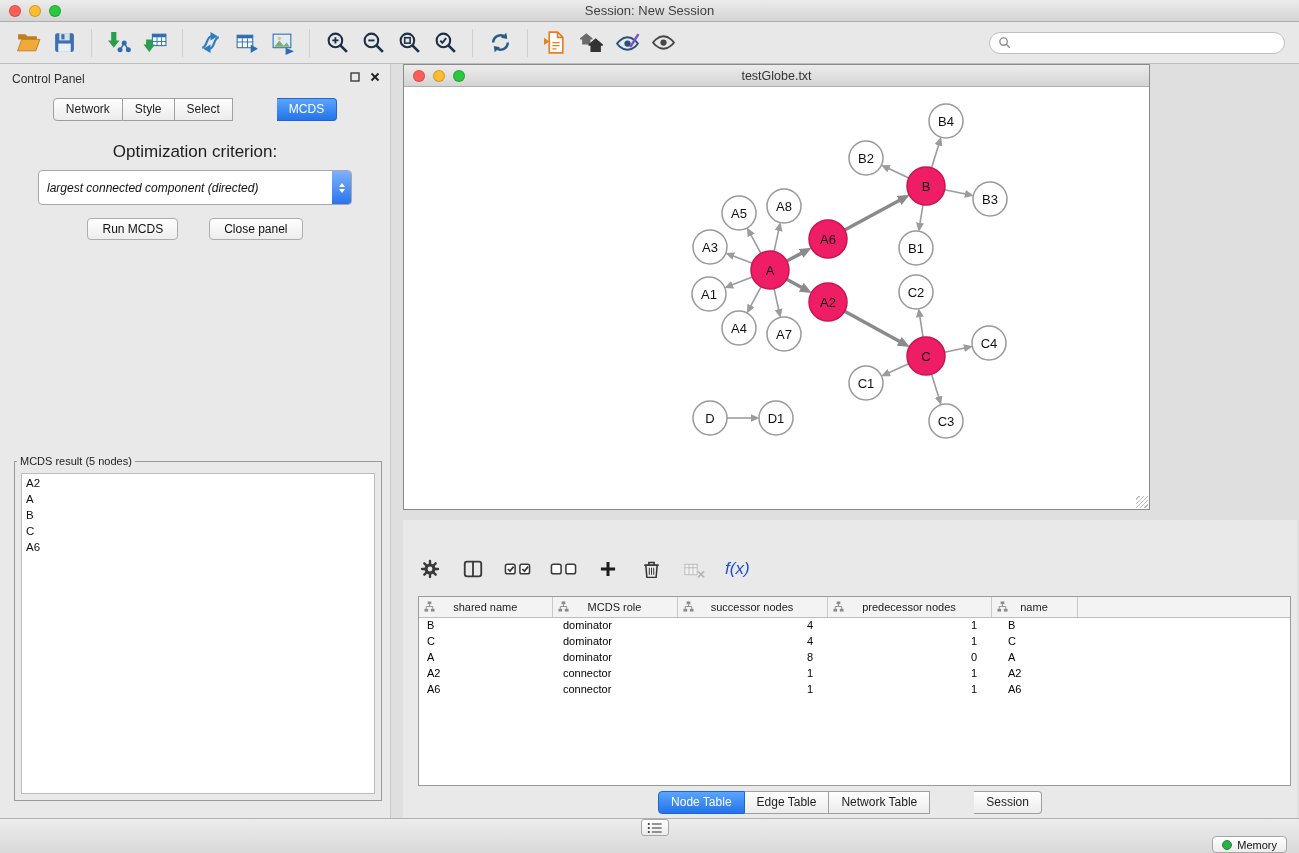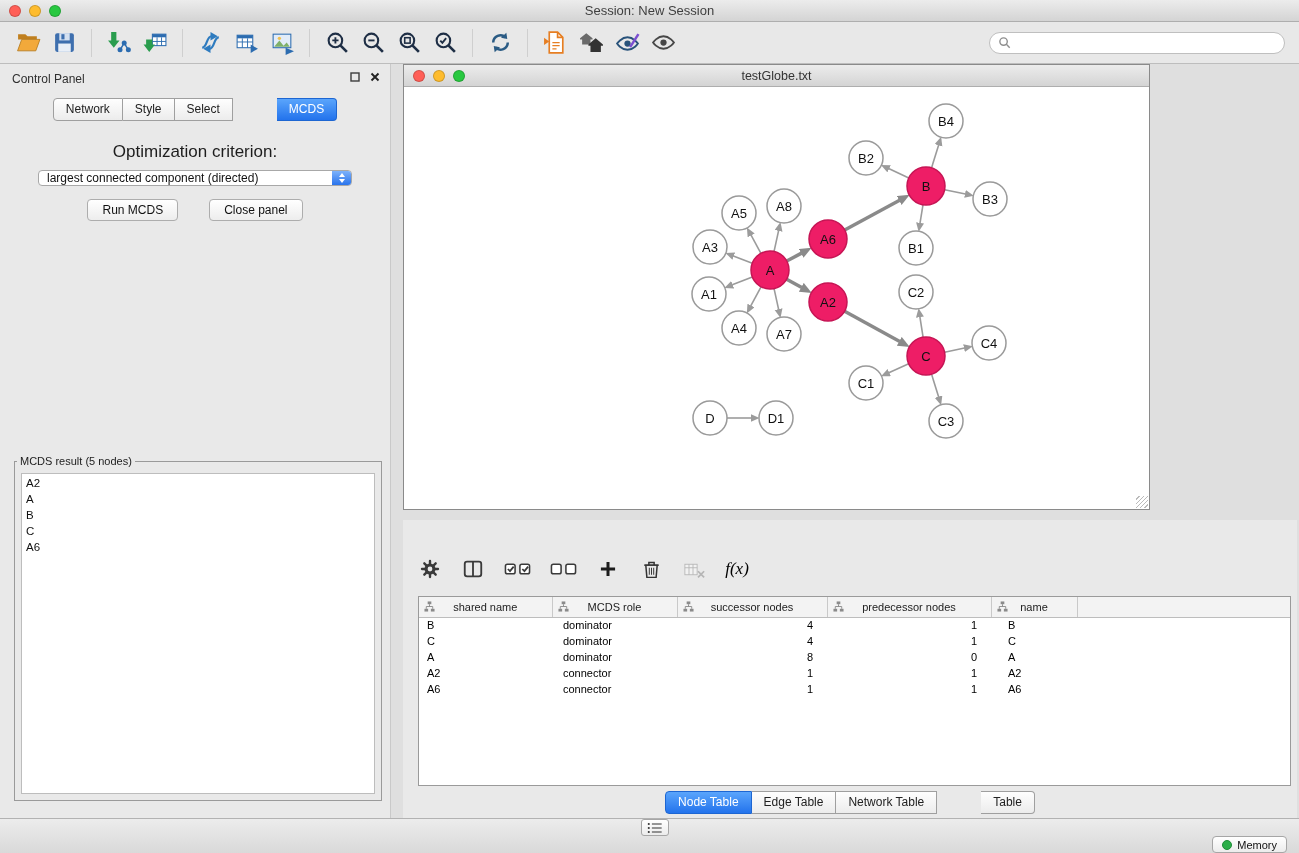--- a/index.html
+++ b/index.html
@@ -38,22 +38,22 @@
   .panel-icons svg { display:block; }
 
   .seg-row { display:flex; justify-content:center; margin-top:8px;text-align:center; }
   .seg { border:1px solid #9f9f9f; border-left:none; background:linear-gradient(#fefefe,#ececec);
     padding:3px 12px 4px; font-size:12px; color:#222; cursor:default; }
   .seg:first-child { border-left:1px solid #9f9f9f; border-radius:4px 0 0 4px; }
   .seg:last-child { border-radius:0 4px 4px 0;margin-left:44px; }
   .seg.active { background:linear-gradient(#5aa5fc,#2373ec); border-color:#1d66d2; color:#fff; }
 
   .opt-label { text-align:center; margin-top:21px; font-size:17px; color:#1d1d1d; }
-  .select { width:314px; height:16px; margin:8px auto 0; background:#fff; border:1px solid #a8a8a8;
-    border-radius:4px; display:flex; align-items:center; overflow:hidden; }
+  .select { width:314px; height:35px; margin:8px auto 0; background:#fff; border:1px solid #a8a8a8;
+    border-radius:4px; display:flex; align-items:center; overflow:hidden;font-style:italic; }
   .select .val { flex:1; padding-left:8px; font-size:12px; color:#111; white-space:nowrap; }
   .select .stepper { width:19px; height:100%; background:linear-gradient(#7db2fb,#2a74ec);
     display:flex; flex-direction:column; align-items:center; justify-content:center; gap:2px; }
   .tri-up { width:0; height:0; border-left:3.5px solid transparent; border-right:3.5px solid transparent; border-bottom:4.5px solid #fff; }
   .tri-dn { width:0; height:0; border-left:3.5px solid transparent; border-right:3.5px solid transparent; border-top:4.5px solid #fff; }
 
   .btn-row { display:flex; justify-content:center; gap:31px; margin-top:13px; }
   .btn { height:22px; padding:0 14px; border:1px solid #adadad; border-radius:4px;
     background:linear-gradient(#ffffff,#ededed); font-size:12px; color:#111; cursor:default; }
 
@@ -72,21 +72,21 @@
   .nw-title { position:absolute; left:0; right:0; text-align:center; font-size:12.5px; color:#333; }
   .net-canvas { position:absolute; left:0; top:22px; right:0; bottom:0; background:#fff; overflow:hidden; }
   .net-canvas svg text { font-family:"Liberation Sans",sans-serif; }
   .resize-grip { position:absolute; right:1px; bottom:1px; width:12px; height:12px;
     background:repeating-linear-gradient(135deg,#fff,#fff 2px,#bbb 2px,#bbb 3px); }
 
   
   .table-panel { position:absolute; left:403px; top:456px; width:894px; height:298px; background:#e9e9e9; }
   .tp-toolbar { position:absolute; left:15px; top:32px; height:34px; display:flex; align-items:center; gap:19px; }
   .tp-btn { display:flex; align-items:center; justify-content:center; min-width:24px; height:26px; cursor:default; }
-  .fx { font-family:Liberation Serif, serif; font-style:italic; font-size:17px; color:#000000; }
+  .fx { font-family:Liberation Sans, sans-serif; font-style:italic; font-size:17px; color:#1d4ed8; }
 
   .table-wrap { position:absolute; left:15px; top:76px; width:873px; height:190px; background:#fff;
     border:1px solid #9a9a9a; overflow:hidden; }
   table.node-table { border-collapse:collapse; table-layout:fixed; width:873px; font-size:11px; }
   table.node-table col.c0{width:133px;} table.node-table col.c1{width:125px;}
   table.node-table col.c2{width:150px;} table.node-table col.c3{width:164px;}
   table.node-table col.c4{width:86px;}  table.node-table col.c5{width:auto;}
   table.node-table th { position:relative; height:20px; background:#f3f3f3; border-right:1px solid #c9c9c9;
     border-bottom:1px solid #bdbdbd; font-weight:normal; color:#222; font-size:11px; }
   table.node-table th:last-child { border-right:none; }
@@ -575,21 +575,21 @@
                 <td></td>
               </tr>
             </tbody>
         </table>
       </div>
 
       <div class="tp-tabs seg-row" id="tp-tabs" style="margin-top:0;">
           <div class="seg active">Node Table</div>
           <div class="seg">Edge Table</div>
           <div class="seg">Network Table</div>
-          <div class="seg">Table</div>
+          <div class="seg">Session</div>
         </div>
     </div>
   </div>
 
   <div class="statusbar">
     <div class="list-btn">
       <svg width="16" height="12" viewBox="0 0 18 13">
           <circle cx="2" cy="2" r="1.2" fill="#333"></circle>
           <circle cx="2" cy="6.5" r="1.2" fill="#333"></circle>
           <circle cx="2" cy="11" r="1.2" fill="#333"></circle>

